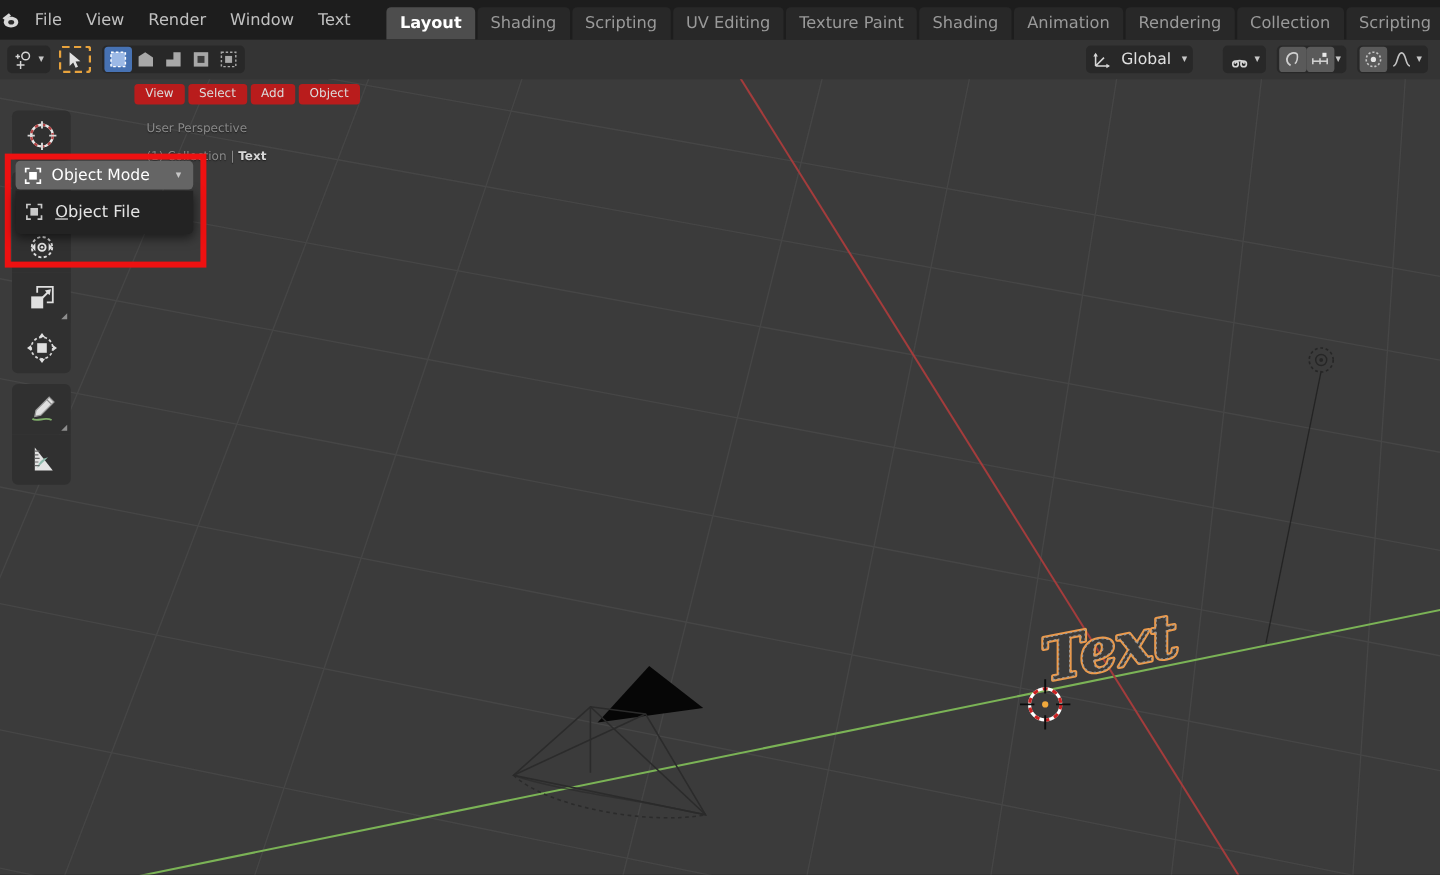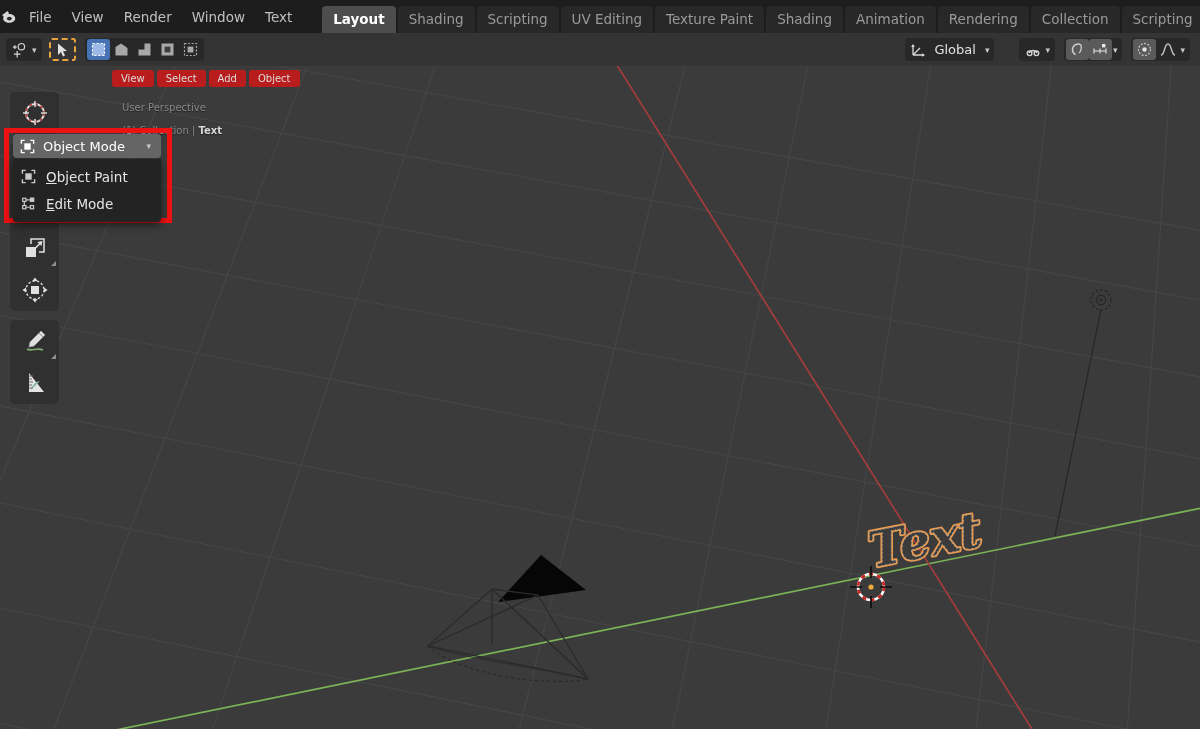--- a/index.html
+++ b/index.html
@@ -441,31 +441,19 @@
 
     <div class="mode-menu">
       <div class="mode-row">
         <span style="display:flex;">
           <svg width="15" height="15" viewBox="0 0 16 16">
             <rect x="4.6" y="4.6" width="6.8" height="6.8" fill="#c9c9c9"></rect>
             <path d="M1.5 5 L1.5 1.5 L5 1.5 M11 1.5 L14.5 1.5 L14.5 5
                      M14.5 11 L14.5 14.5 L11 14.5 M5 14.5 L1.5 14.5 L1.5 11" fill="none" stroke="#c9c9c9" stroke-width="1.5"></path>
           </svg>
         </span>
-        <span class="mode-row-label"><u>O</u><span>bject Paint</span></span>
-      </div>
-      <div class="mode-row">
-        <span style="display:flex;">
-          <svg width="15" height="15" viewBox="0 0 16 16">
-            <rect x="9.4" y="1.6" width="4.8" height="4.8" fill="#c9c9c9"></rect>
-            <rect x="1.8" y="2.4" width="3.4" height="3.4" fill="none" stroke="#c9c9c9" stroke-width="1.3"></rect>
-            <rect x="1.8" y="10.2" width="3.4" height="3.4" fill="none" stroke="#c9c9c9" stroke-width="1.3"></rect>
-            <rect x="10" y="10.2" width="3.4" height="3.4" fill="none" stroke="#c9c9c9" stroke-width="1.3"></rect>
-            <path d="M3.5 6 L3.5 10 M5.4 12 L10 12 M5.3 4.2 L9.4 4.2" stroke="#c9c9c9" stroke-width="1.3"></path>
-          </svg>
-        </span>
-        <span class="mode-row-label"><u>E</u><span>dit Mode</span></span>
+        <span class="mode-row-label"><u>O</u><span>bject File</span></span>
       </div>
     </div>
 
     <div class="red-box"></div>
   </div>
 </div>
 
 </body></html>

